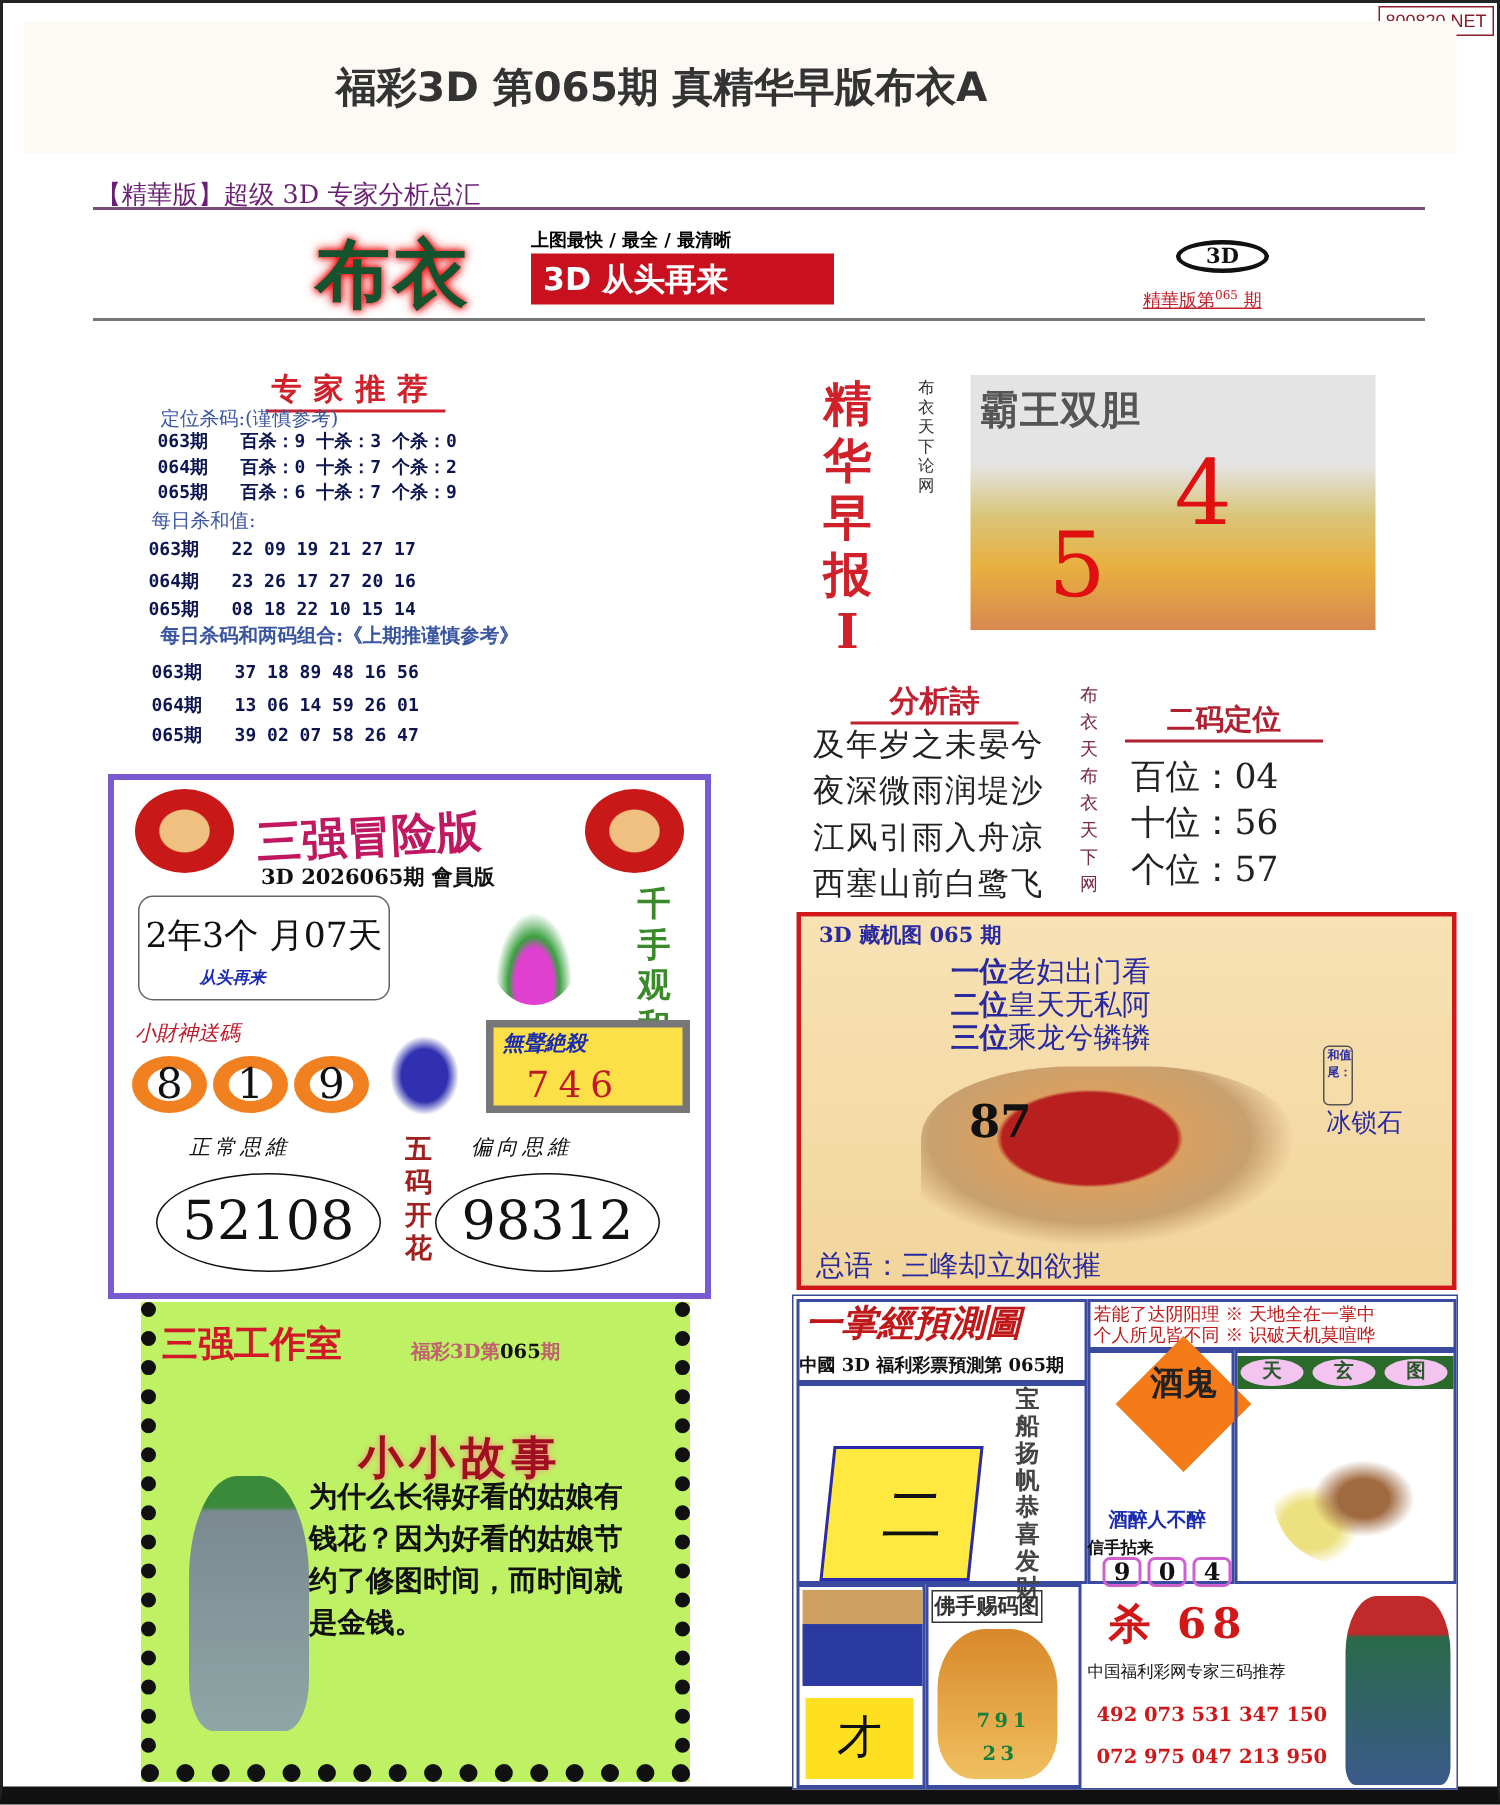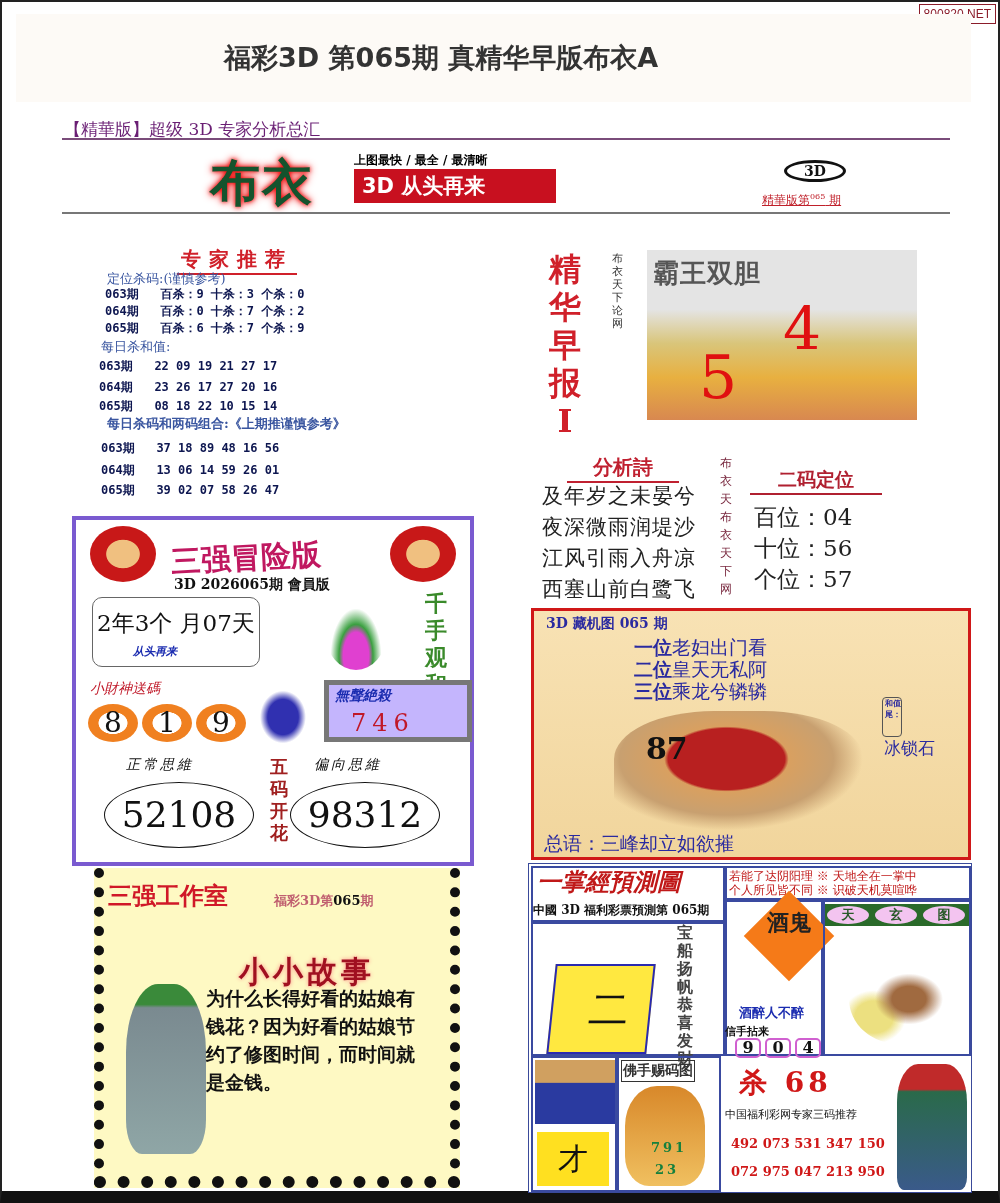--- a/index.html
+++ b/index.html
@@ -37,38 +37,38 @@
 #sq{position:absolute;left:70px;top:514px;width:402px;height:350px;border:4px solid #7a5ad0;background:#fff}
 #sq-title{position:absolute;left:95px;top:18px;font:bold 30px "DejaVu Sans",sans-serif;color:#c01860;transform:rotate(-3deg)}
 #sq-sub{position:absolute;left:98px;top:56px;font:bold 14px "DejaVu Serif",serif;color:#111}
 .fig{position:absolute;border-radius:50%}
 #sq-time{position:absolute;left:16px;top:77px;width:168px;height:70px;border:1px solid #666;border-radius:10px}
 #sq-time-val{position:absolute;left:4px;top:10px;font:23px "DejaVu Serif",serif;color:#111}
 #sq-time-note{position:absolute;left:40px;top:46px;font:italic bold 11px "DejaVu Serif",serif;color:#1b2cb0}
 #sq-side{position:absolute;left:345px;top:70px;width:30px;font:bold 22px "DejaVu Sans",sans-serif;color:#3a8a2a;line-height:27px;text-align:center}
 #sq-god-label{position:absolute;left:14px;top:160px;font:italic 14px "DejaVu Serif",serif;color:#c01828}
 .ball{position:absolute;top:184px;width:50px;height:38px;border-radius:50%;background:radial-gradient(#fff 40%,#f08020 42%);font:28px "DejaVu Serif",serif;color:#111;text-align:center;line-height:38px}
-#sq-tv{position:absolute;left:248px;top:160px;width:148px;height:62px;border:5px solid #777;background:#c4b5fd}
+#sq-tv{position:absolute;left:248px;top:160px;width:136px;height:62px;border:5px solid #777;background:#fde047}
 #sq-tv-label{position:absolute;left:6px;top:2px;font:bold italic 14px "DejaVu Serif",serif;color:#1b2cb0}
 #sq-tv-val{position:absolute;left:22px;top:24px;font:24px "DejaVu Serif",serif;color:#c01828;letter-spacing:6px}
 .think-label{position:absolute;top:236px;font:italic 14px "DejaVu Serif",serif;color:#111;letter-spacing:3px}
 .oval{position:absolute;top:262px;width:150px;height:66px;border:1px solid #111;border-radius:50%;font:36px "DejaVu Serif",serif;color:#111;text-align:center;line-height:64px}
 #sq-mid{position:absolute;left:192px;top:236px;width:22px;font:bold 18px "DejaVu Serif",serif;color:#a02020;line-height:22px;text-align:center}
 
 #cj{position:absolute;left:529px;top:606px;width:440px;height:252px;border:3px solid #d01818;background:linear-gradient(180deg,#f8e2b4,#f1d59c)}
 #cj-head{position:absolute;left:12px;top:4px;font:bold 14px "DejaVu Serif",serif;color:#2a2aa0}
 .cj-line{position:absolute;left:100px;font:19px "DejaVu Serif",serif;color:#2a2aa0}
 .cj-line b{font-weight:bold;color:#2a2aa0}
 #cj-fig{position:absolute;left:80px;top:100px;width:250px;height:120px;border-radius:40% 40% 10% 10%;background:radial-gradient(ellipse at 45% 40%,#b82020 30%,#d9a060 32%,#c8a070 55%,transparent 70%)}
 #cj-mark{position:absolute;left:112px;top:120px;font:bold 30px "DejaVu Serif",serif;color:#111}
 #cj-side-label{position:absolute;left:348px;top:86px;width:20px;height:40px;border:1px solid #555;border-radius:4px;font:bold 8px "DejaVu Sans",sans-serif;color:#2a2aa0;text-align:right}
 #cj-side-val{position:absolute;left:350px;top:126px;width:70px;font:17px "DejaVu Serif",serif;color:#2a2aa0}
 #cj-foot{position:absolute;left:10px;top:220px;font:19px "DejaVu Serif",serif;color:#2a2aa0}
 
-#gz{position:absolute;left:92px;top:866px;width:366px;height:320px;background:#fef9c3;border:10px dotted #111;border-top:none;border-bottom-width:12px}
+#gz{position:absolute;left:92px;top:866px;width:366px;height:320px;background:#bef264;border:10px dotted #111;border-top:none;border-bottom-width:12px}
 #gz-title{position:absolute;left:4px;top:12px;font:bold 24px "DejaVu Sans",sans-serif;color:#d01828}
 #gz-issue{position:absolute;left:170px;top:24px;font:bold 13px "DejaVu Serif",serif;color:#c06070}
 #gz-issue b{color:#111}
 #gz-story{position:absolute;left:135px;top:84px;font:bold 30px "DejaVu Serif",serif;color:#a01020;text-shadow:0 0 4px #f88;letter-spacing:4px}
 #gz-text{position:absolute;left:102px;top:116px;width:226px;font:bold 19px "DejaVu Sans",sans-serif;color:#111;line-height:28px}
 #gz-fig{position:absolute;left:22px;top:116px;width:80px;height:170px;border-radius:40% 40% 20% 20%;background:linear-gradient(180deg,#3a8a3a 0,#3a8a3a 12%,#7a8a90 14%,#8fa6a6 100%)}
 
 #yz{position:absolute;left:526px;top:861px;width:444px;height:330px;border:1px solid #3a4a9a;background:#fff}
 .yz-box{position:absolute;border:2px solid #3a4aa0}
 #yz-title{position:absolute;left:8px;top:2px;font:bold italic 24px "DejaVu Sans",sans-serif;color:#c01818}

